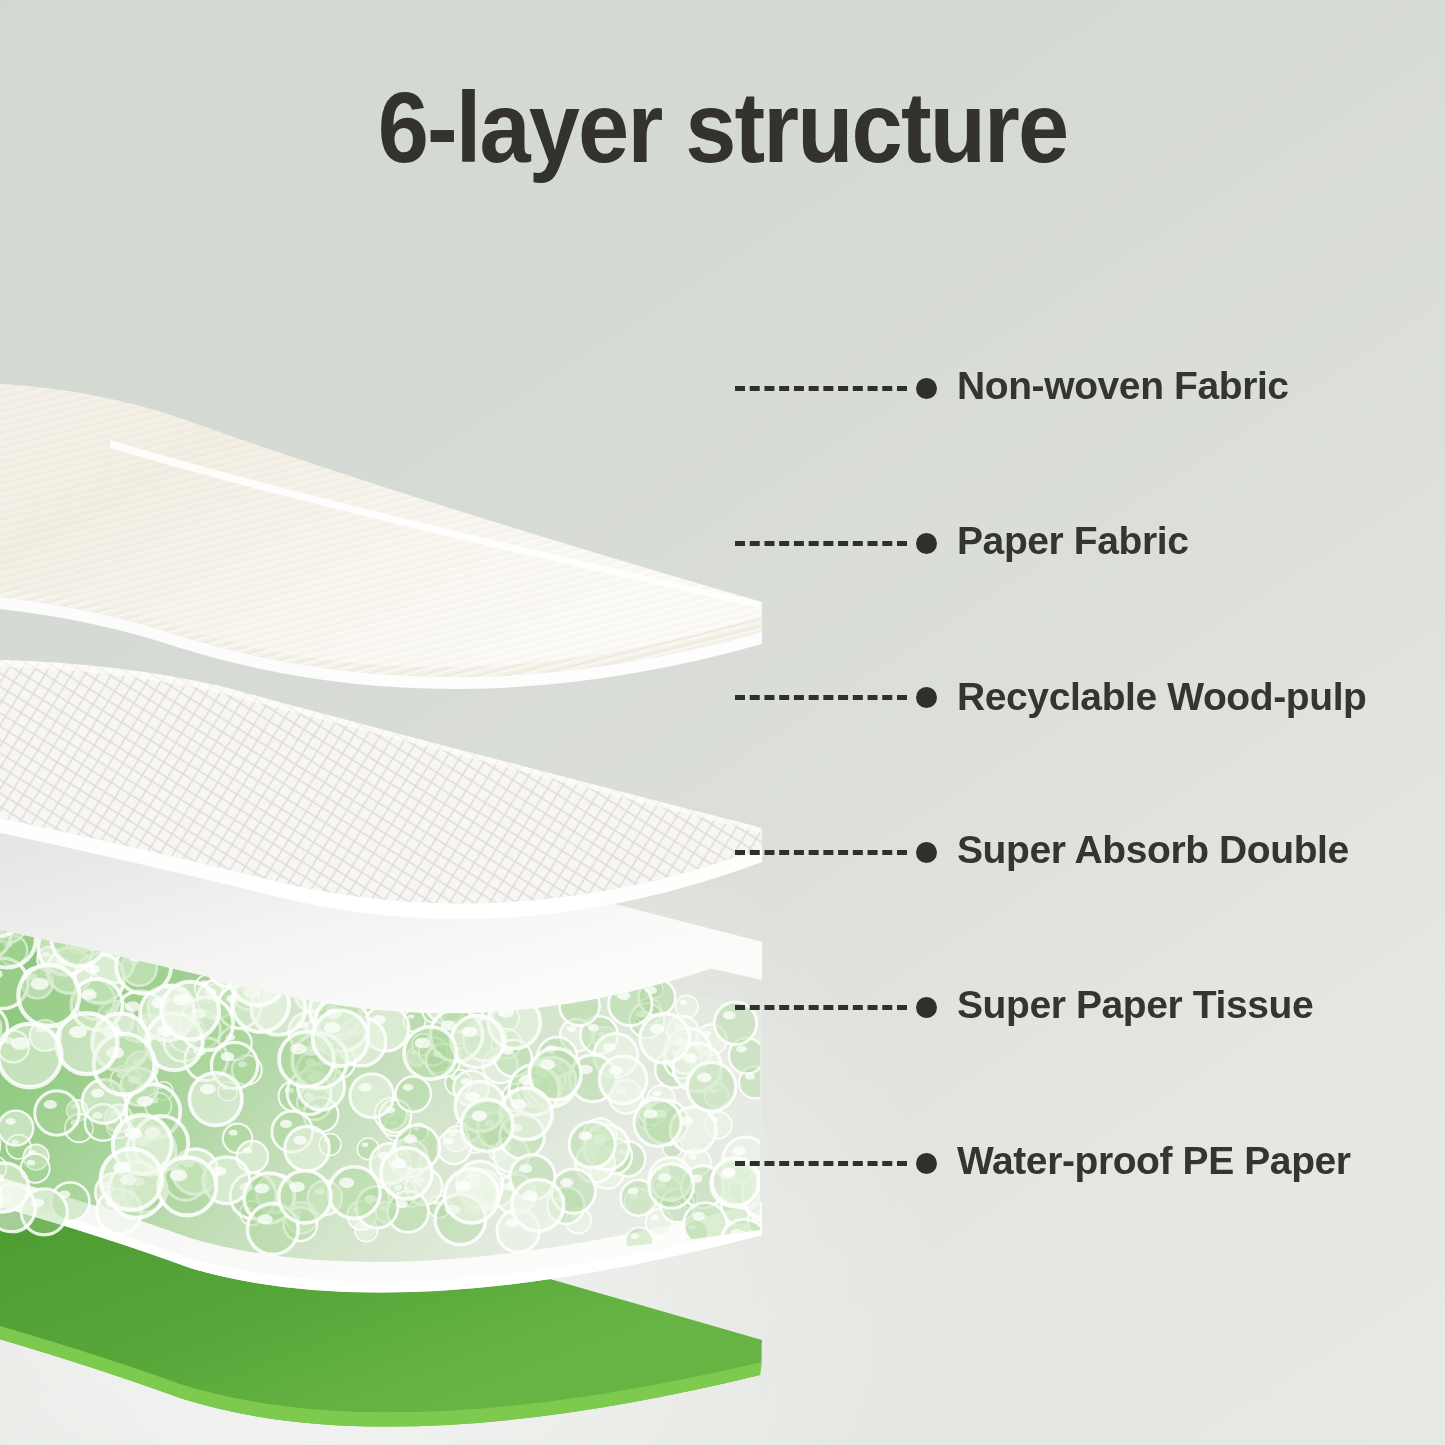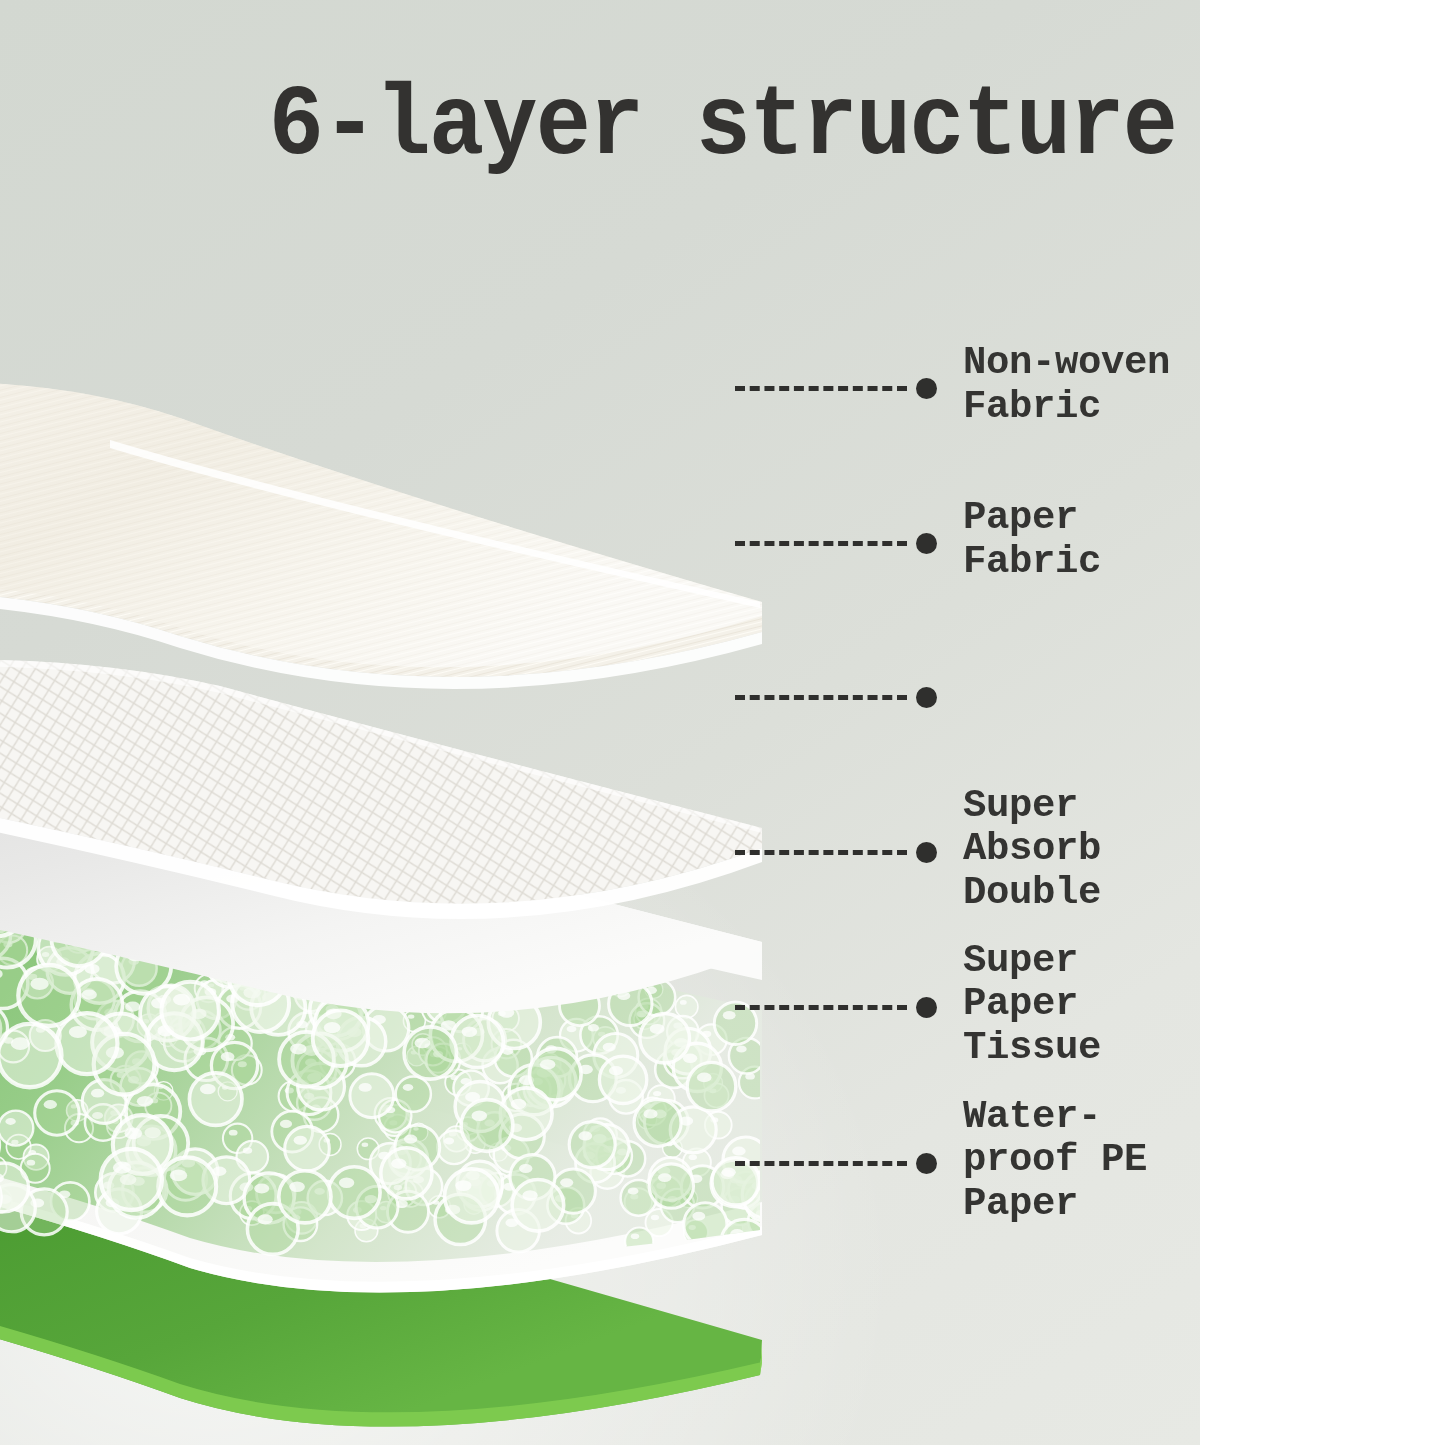--- a/index.html
+++ b/index.html
@@ -3,24 +3,24 @@
 <meta charset="utf-8">
 <title>6-layer structure</title>
 <style>
   html, body {
     margin: 0;
     padding: 0;
     background: #ffffff;
   }
   #stage {
     position: relative;
-    width: 1200px;
+    width: 1445px;
     height: 1445px;
     overflow: hidden;
-    font-family: Liberation Mono, monospace;
+    font-family: Liberation Sans, sans-serif;
     background:
       radial-gradient(ellipse 1100px 900px at 18% 88%, rgba(255,255,255,0.75) 0%, rgba(255,255,255,0.0) 62%),
       linear-gradient(147deg, #d3d8d1 0%, #d6dad4 30%, #dcdfd9 55%, #e4e6e1 78%, #e7e9e4 100%);
   }
 
   
   #title {
     position: absolute;
     left: 0;
     top: 74px;
@@ -59,21 +59,21 @@
   }
   .dot {
     width: 21px;
     height: 21px;
     border-radius: 50%;
     background: #2f2f2d;
     margin-left: 9px;
     flex: 0 0 auto;
   }
   .ctext {
-    margin-left: 26px;
+    margin-left: 20px;
     font-size: 39px;
     font-weight: 700;
     color: #343432;
     line-height: 1.12;
     white-space: pre-line;
     letter-spacing: -0.4px;
     transform: translateY(-2px);
   }
   .ctext.two-line { transform: translateY(0px); }
   .ctext .l2 { display: block; }
@@ -1055,21 +1055,21 @@
 
   <div class="callout" style="left:735px; top:543px;">
     <span class="lead"></span>
     <span class="dot"></span>
     <span class="ctext">Paper Fabric</span>
   </div>
 
   <div class="callout" style="left:735px; top:697px;">
     <span class="lead"></span>
     <span class="dot"></span>
-    <span class="ctext two-line"></span>
+    <span class="ctext two-line"><span class="l2">Recyclable Wood-pulp</span></span>
   </div>
 
   <div class="callout" style="left:735px; top:852px;">
     <span class="lead"></span>
     <span class="dot"></span>
     <span class="ctext">Super Absorb Double</span>
   </div>
 
   <div class="callout" style="left:735px; top:1007px;">
     <span class="lead"></span>

